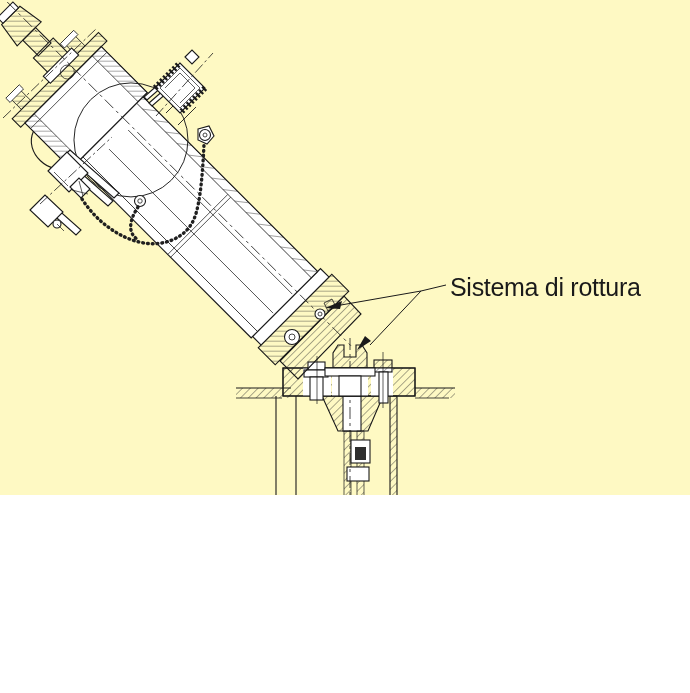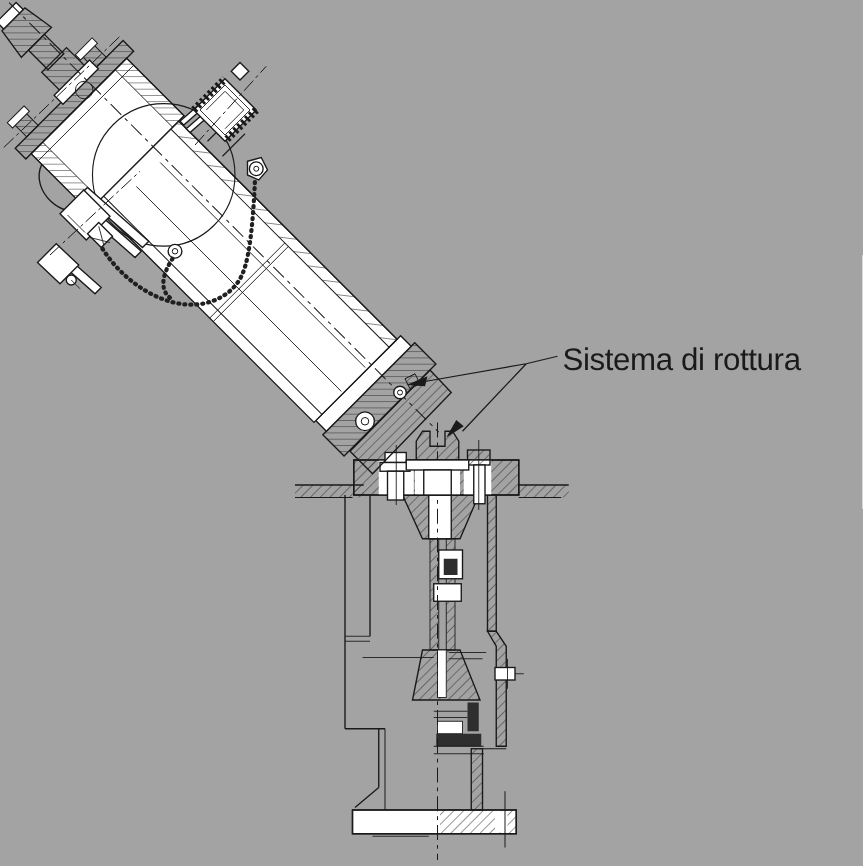--- a/index.html
+++ b/index.html
@@ -1,16 +1,16 @@
 <!DOCTYPE html>
 <html><head>
 <meta charset="utf-8">
 <style>
   html,body{margin:0;padding:0;background:#ffffff;}
-  .page{width:690px;height:693px;background:#a3a3a3;position:relative;overflow:hidden;
+  .page{width:690px;height:495px;background:#fef9c3;position:relative;overflow:hidden;
         font-family:"Liberation Sans", sans-serif;}
   svg{display:block;}
   .lbl{font-family:"Liberation Sans", sans-serif;font-size:25px;letter-spacing:-0.3px;}
 </style>
 </head>
 <body>
 
 <div class="page">
 <svg width="690" height="693" viewBox="0 0 690 693" stroke="#1a1a1a" fill="none" stroke-width="1.1" stroke-linecap="butt" stroke-linejoin="miter">
   <defs>

